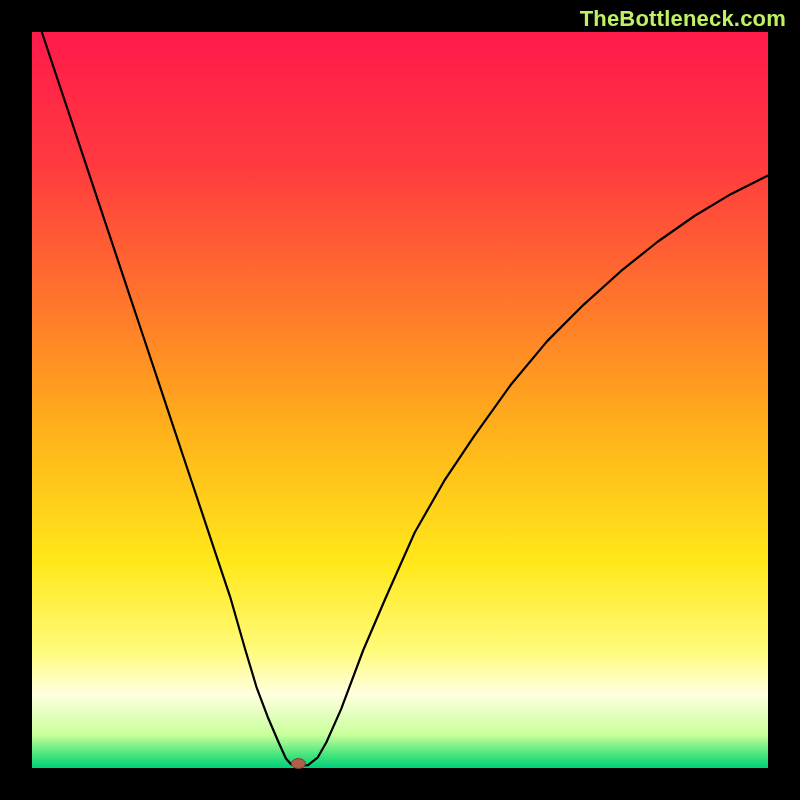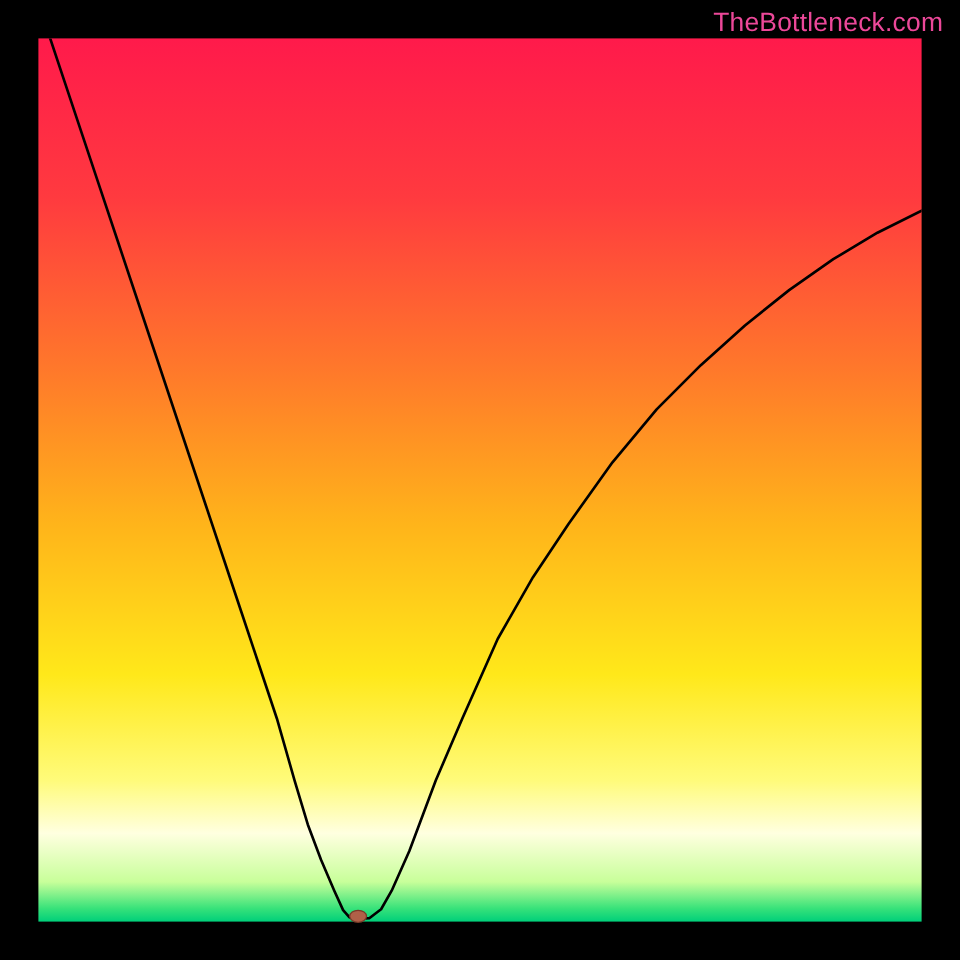--- a/index.html
+++ b/index.html
@@ -16,23 +16,23 @@
     left: 0;
     top: 0;
     width: 800px;
     height: 800px;
     background: #000;
   }
   .watermark {
     position: absolute;
     top: 6px;
     right: 14px;
-    color: #ec4899;
+    color: #bef264;
     font-size: 22px;
-    font-weight: 400;
+    font-weight: 700;
     letter-spacing: 0.2px;
     user-select: none;
   }
   svg {
     display: block;
   }
 </style>
 </head>
 <body>
 

